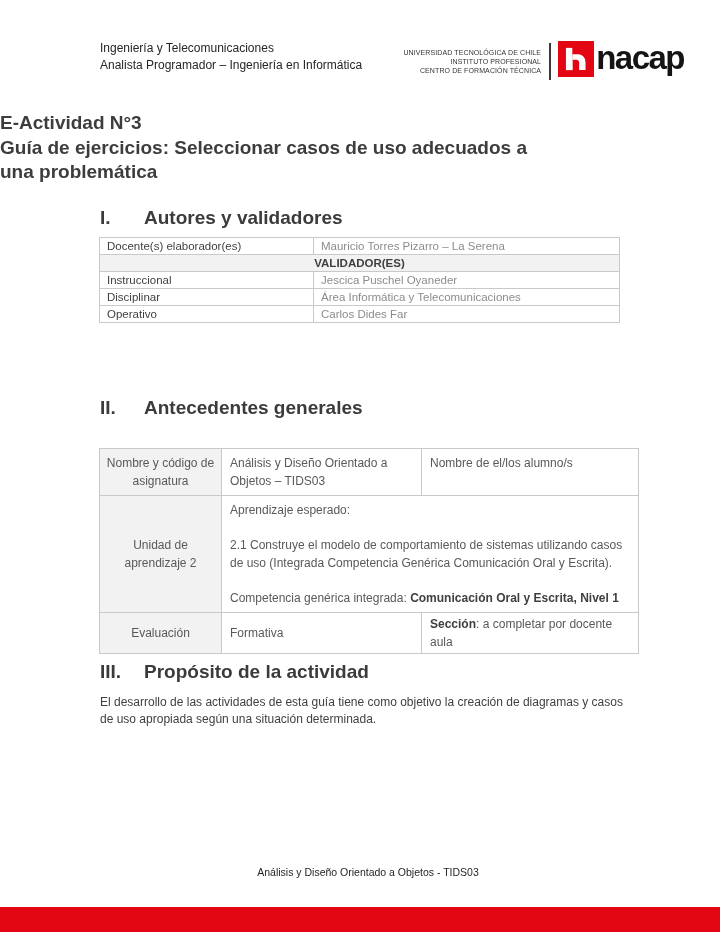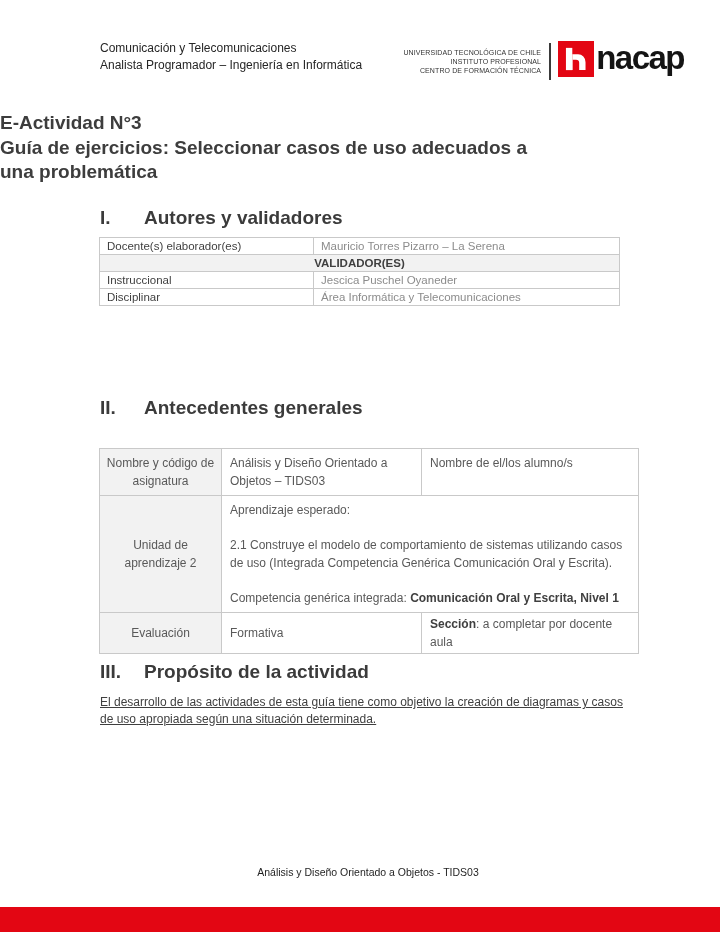--- a/index.html
+++ b/index.html
@@ -34,34 +34,34 @@
   .t2 td{padding:5px 8px;line-height:18px;}
   .t2 .c1{width:113px;background:#f2f2f2;text-align:center;vertical-align:middle;padding:4px 4px;}
   .t2 .c2{width:183px;}
   .t2 .center{text-align:left;}
   .t2 p{margin:0;}
   .t2 .gap{margin-top:17px;}
   .t2 b{color:#404040;}
   .t2 .row3 td{vertical-align:middle;padding-top:2px;padding-bottom:2px;}
   
   .purpose{position:absolute;top:694px;left:100px;width:525px;font-size:12px;
-           line-height:16.5px;color:#3f3f3f;text-decoration:underline;}
+           line-height:16.5px;color:#3f3f3f;}
   
   .footer{position:absolute;top:866px;left:8px;width:720px;text-align:center;
           font-size:10.5px;font-weight:400;color:#1f1f1f;}
   .redbar{position:absolute;left:0;top:907px;width:720px;height:25px;background:#e30613;}
 </style>
 </head>
 <body>
 
 <div class="page">
 
   <div class="header">
     <div class="header-left">
-      <div>Comunicación y Telecomunicaciones</div>
+      <div>Ingeniería y Telecomunicaciones</div>
       <div>Analista Programador – Ingeniería en Informática</div>
     </div>
     <div class="header-right">
       <div class="inst-lines">
         <div>UNIVERSIDAD TECNOLÓGICA DE CHILE</div>
         <div>INSTITUTO PROFESIONAL</div>
         <div>CENTRO DE FORMACIÓN TÉCNICA</div>
       </div>
       <div class="vdivider"></div>
       <div class="logo">
@@ -98,20 +98,24 @@
       <td colspan="2" class="sect-hdr">VALIDADOR(ES)</td>
     </tr>
     <tr>
       <td class="lbl">Instruccional</td>
       <td class="val">Jescica Puschel Oyaneder</td>
     </tr>
     <tr>
       <td class="lbl">Disciplinar</td>
       <td class="val">Área Informática y Telecomunicaciones</td>
     </tr>
+    <tr>
+      <td class="lbl">Operativo</td>
+      <td class="val">Carlos Dides Far</td>
+    </tr>
   </tbody>
     </table>
 
   <div class="heading h2">
     <span class="numeral">II.</span>
     <span>Antecedentes generales</span>
   </div>
 
   <table class="t2">
     <tbody>

